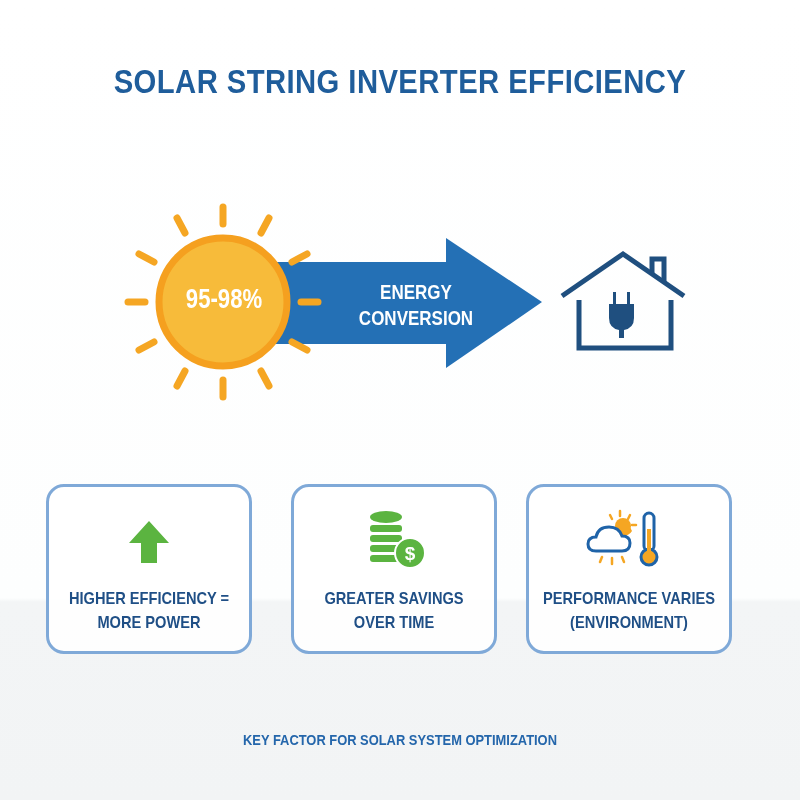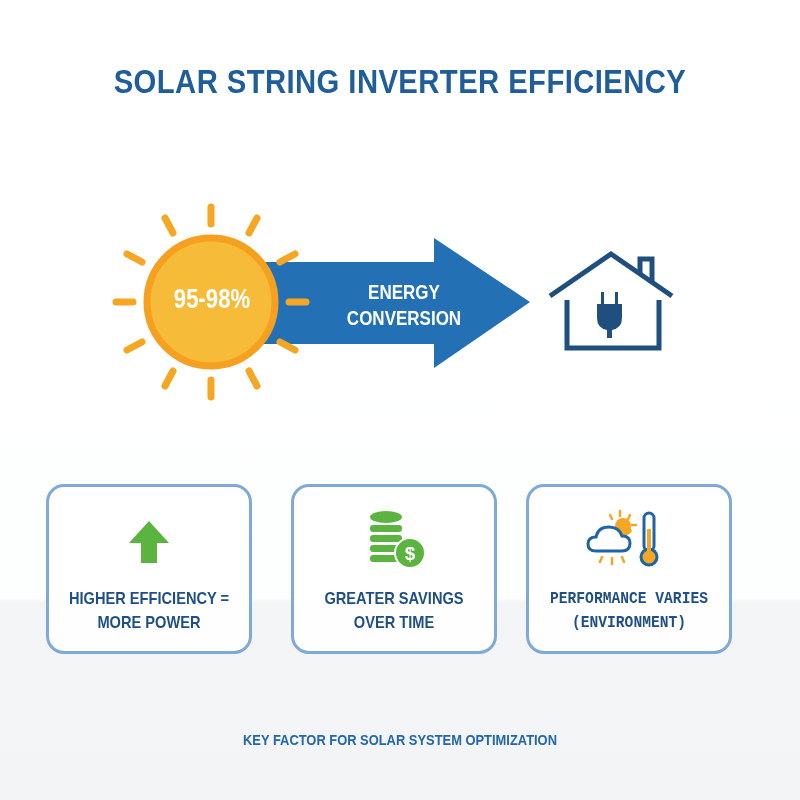--- a/index.html
+++ b/index.html
@@ -7,21 +7,21 @@
       width: 800px; height: 800px; position: relative; overflow: hidden;
       background: linear-gradient(to bottom, #ffffff 0px, #fdfefe 598px, #f3f5f6 602px, #f2f4f5 800px);
       font-family: "Liberation Sans", sans-serif;
     }
     .title {
       position: absolute; left: 0; top: 62px; width: 800px; text-align: center;
       font-family: "Liberation Sans", sans-serif; font-weight: bold;
       font-size: 34px; color: #1f5d9b; letter-spacing: 0.5px;
       transform: scaleX(0.86); transform-origin: center;
     }
-    .hero { position: absolute; left: 4px; top: 190px; width: 689px; height: 230px; }
+    .hero { position: absolute; left: 16px; top: 190px; width: 689px; height: 230px; }
     .hero svg { position: absolute; left: 0; top: 0; }
     .sun-label {
       position: absolute; left: 146px; top: 284px; width: 124px; text-align: center;
       color: #ffffff; font-weight: bold; font-size: 27px;
       transform: scaleX(0.82); transform-origin: center;
     }
     .arrow-label {
       position: absolute; left: 320px; top: 279px; width: 160px; text-align: center;
       color: #ffffff; font-weight: bold; font-size: 20px; line-height: 26px;
       transform: scaleX(0.85); transform-origin: center;
@@ -115,21 +115,21 @@
       </g>
       <text x="56" y="53" text-anchor="middle" font-family="Liberation Sans, sans-serif" font-weight="bold" font-size="19" fill="#ffffff">$</text>
     </svg>
   </div>
   <div class="label">
     <div>GREATER SAVINGS</div>
     <div>OVER TIME</div>
   </div>
 </div>
 
-<div class="card" style="left:526px;font-family:Liberation Mono, monospace;">
+<div class="card" style="left:526px;">
   <div class="icon">
     <svg width="90" height="64" viewBox="0 0 90 64">
       <g stroke="#f5a623" stroke-width="2.5" stroke-linecap="round">
         <line x1="36" y1="4" x2="36" y2="9"></line>
         <line x1="26" y1="8" x2="28" y2="12"></line>
         <line x1="46" y1="8" x2="44" y2="12"></line>
         <line x1="52" y1="18" x2="48" y2="18"></line>
         <line x1="18" y1="50" x2="16" y2="55"></line>
         <line x1="28" y1="51" x2="28" y2="57"></line>
         <line x1="38" y1="50" x2="40" y2="55"></line>

